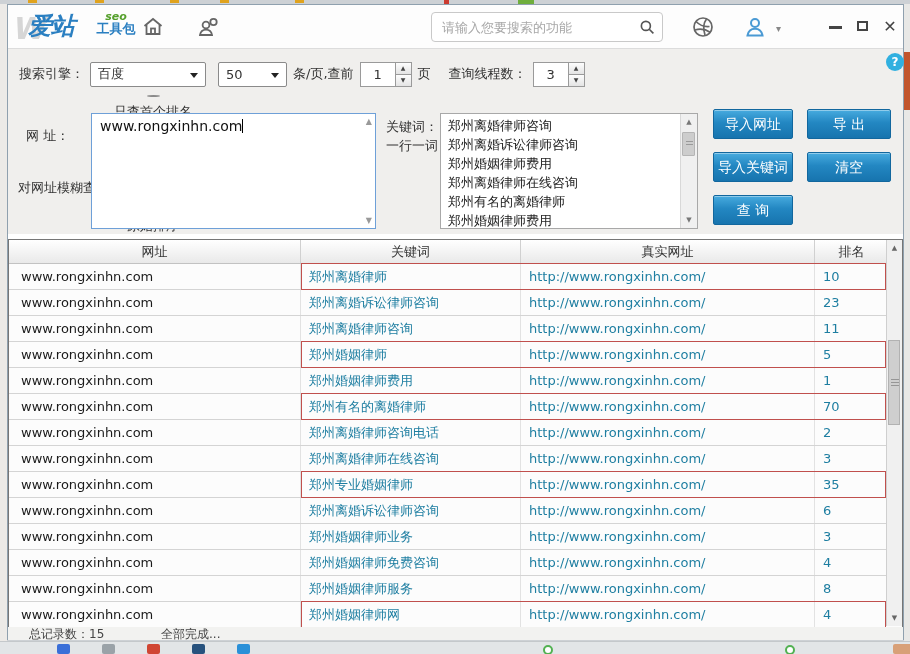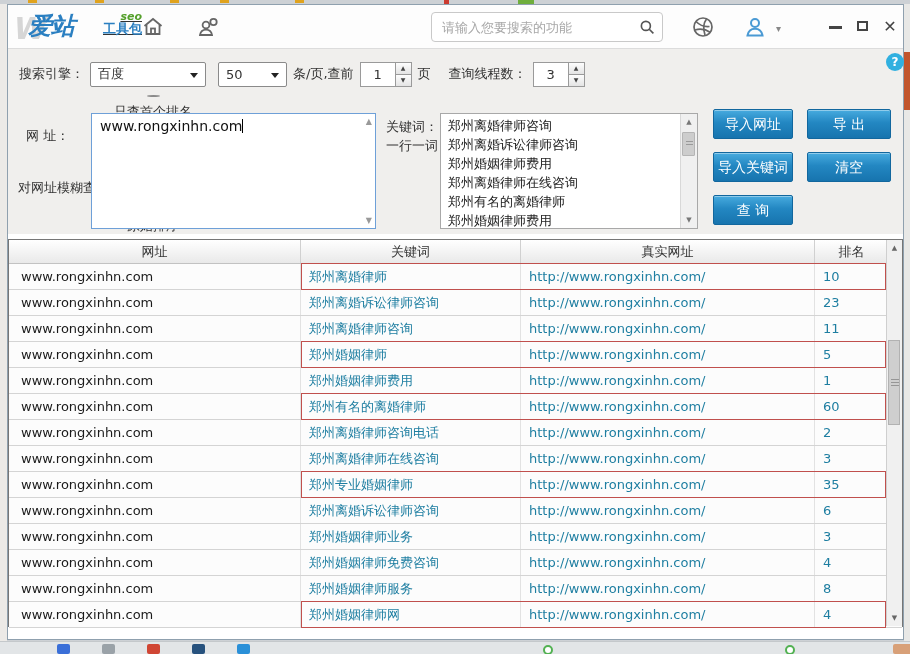--- a/index.html
+++ b/index.html
@@ -18,21 +18,21 @@
   
   .app { position:absolute; left:7px; top:4px; width:897px; height:636px;
          background:#fff; border:1px solid #8fa0ae; }
 
   
   .titlebar { position:relative; height:44px; background:#fdfdfd; border-bottom:1px solid #dcdcdc; }
   .logo { position:absolute; left:6px; top:4px; width:130px; height:36px; }
   .logo .wm { position:absolute; left:0; top:2px; font-size:30px; font-weight:bold; color:#d6d6d6; font-style:italic; }
   .logo .brand { position:absolute; left:14px; top:1px; font-size:24px; font-weight:bold; font-style:italic;
                  color:var(--logo-blue); letter-spacing:-1px; }
-  .logo .stack { position:absolute; left:76px; top:2px; width:52px; text-align:right;text-decoration:underline; }
+  .logo .stack { position:absolute; left:76px; top:2px; width:52px; text-align:center; }
   .logo .seo { display:block; color:var(--logo-green); font-size:11px; font-weight:bold; font-style:italic; line-height:11px; }
   .logo .suffix { display:block; color:var(--logo-blue); font-size:13px; font-weight:bold; line-height:14px; }
   .tb-icon { position:absolute; top:10px; width:24px; height:24px; color:#666; cursor:pointer; }
   .tb-icon svg { width:100%; height:100%; }
   .searchbox { position:absolute; left:423px; top:7px; width:232px; height:30px; border:1px solid #c9c9c9;
                border-radius:4px; background:#fff; display:flex; align-items:center; padding:0 6px 0 10px; }
   .searchbox input { flex:1; border:none; outline:none; font-size:13px; color:#333; background:transparent;
                      font-family:inherit; }
   .searchbox input::placeholder { color:#a8a8a8; }
   .mag { width:18px; height:18px; color:#555; }
@@ -322,21 +322,21 @@
         <div class="trow">
     <div class="td c-url">www.rongxinhn.com</div>
     <div class="td c-kw">郑州婚姻律师费用</div>
     <div class="td c-real">http://www.rongxinhn.com/</div>
     <div class="td c-rank">1</div>
   </div>
         <div class="trow">
     <div class="td c-url">www.rongxinhn.com</div>
     <div class="td c-kw">郑州有名的离婚律师</div>
     <div class="td c-real">http://www.rongxinhn.com/</div>
-    <div class="td c-rank">60</div>
+    <div class="td c-rank">70</div>
   <div class="hl-box"></div>
         </div>
         <div class="trow">
     <div class="td c-url">www.rongxinhn.com</div>
     <div class="td c-kw">郑州离婚律师咨询电话</div>
     <div class="td c-real">http://www.rongxinhn.com/</div>
     <div class="td c-rank">2</div>
   </div>
         <div class="trow">
     <div class="td c-url">www.rongxinhn.com</div>
@@ -383,13 +383,17 @@
   <div class="hl-box"></div>
         </div>
       </div>
     <div class="tscroll">
       <div class="up">▲</div>
       <div class="thumb"></div>
       <div class="down">▼</div>
     </div>
   </div>
 
+  <div class="statusbar">
+    <span class="total"><span>总记录数：</span><span>15</span></span>
+    <span class="done">全部完成...</span>
+  </div>
 </div>
 
 </body></html>

